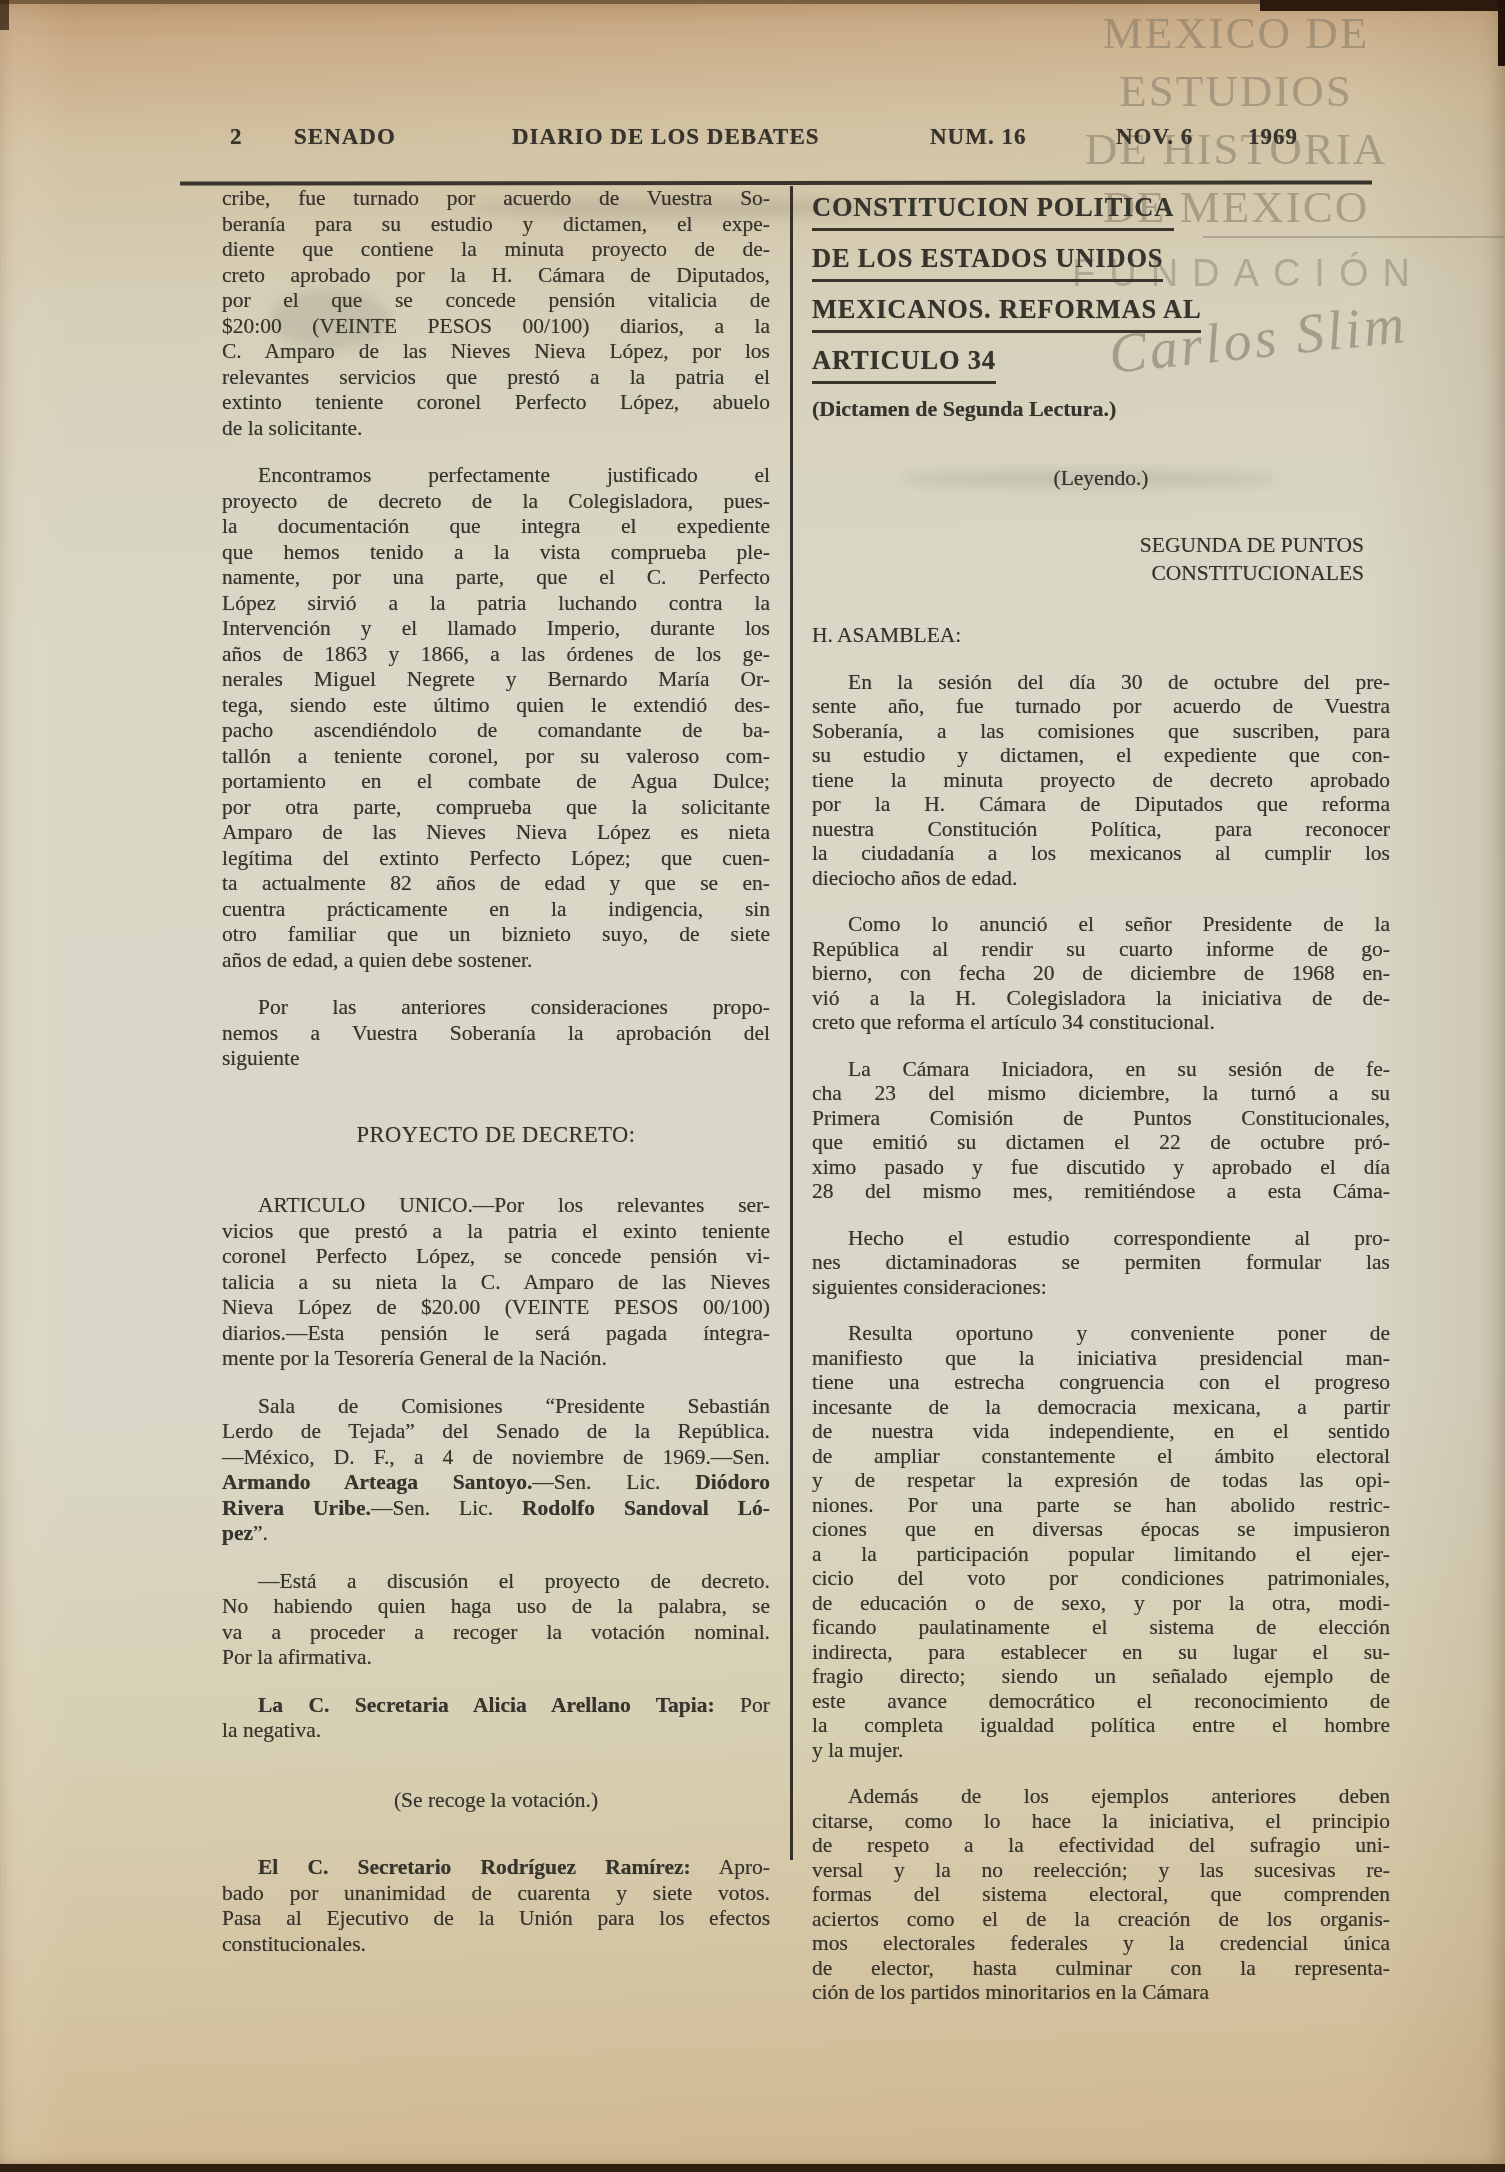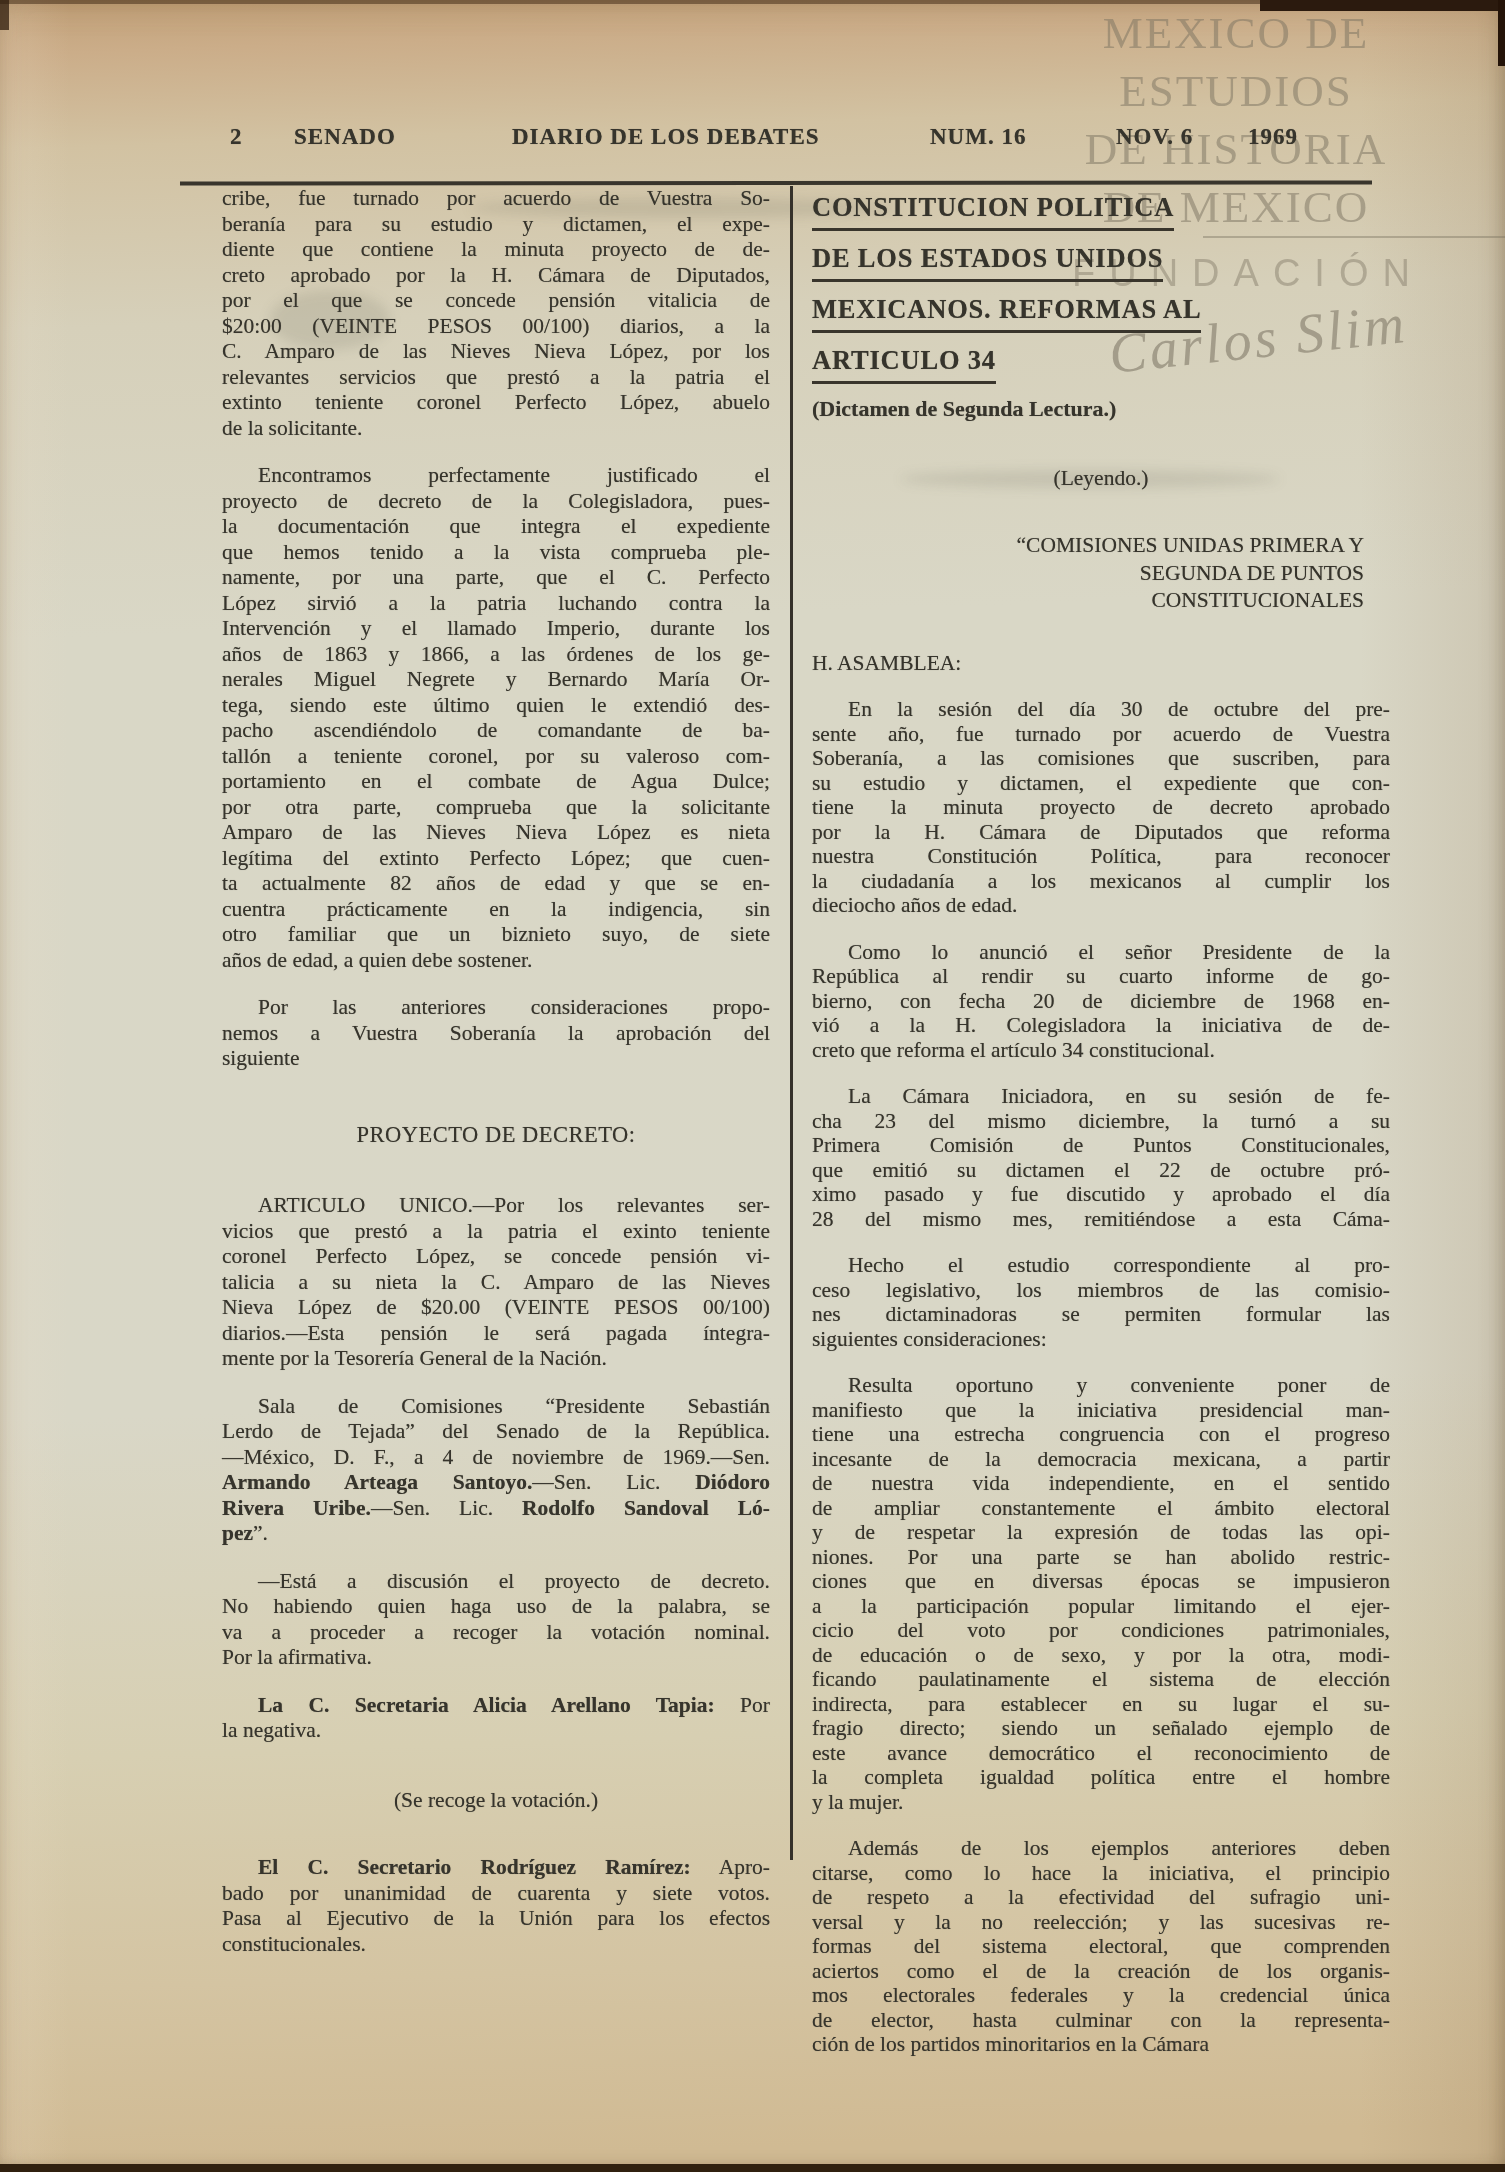--- a/index.html
+++ b/index.html
@@ -198,21 +198,20 @@
         <div class="line"><span class="hl">MEXICANOS. REFORMAS AL</span></div>
         <div class="line last"><span class="hl">ARTICULO 34</span></div>
       </div>
       <div class="block subhead">
         <div class="line last"><span>(Dictamen de Segunda Lectura.)</span></div>
       </div>
       <div class="block center">
         <div class="line last"><span>(Leyendo.)</span></div>
       </div>
       <div class="block right">
-        <div class="line"><span>“COMISIONES UNIDAS PRIMERA Y</span></div>
         <div class="line"><span>SEGUNDA DE PUNTOS</span></div>
         <div class="line last"><span>CONSTITUCIONALES</span></div>
       </div>
       <div class="block plain asamblea">
         <div class="line last"><span>H. ASAMBLEA:</span></div>
       </div>
       <div class="block p indent">
         <div class="line"><span>En la sesión del día 30 de octubre del pre-</span></div>
         <div class="line"><span>sente año, fue turnado por acuerdo de Vuestra</span></div>
         <div class="line"><span>Soberanía, a las comisiones que suscriben, para</span></div>
@@ -233,21 +232,20 @@
       <div class="block p indent">
         <div class="line"><span>La Cámara Iniciadora, en su sesión de fe-</span></div>
         <div class="line"><span>cha 23 del mismo diciembre, la turnó a su</span></div>
         <div class="line"><span>Primera Comisión de Puntos Constitucionales,</span></div>
         <div class="line"><span>que emitió su dictamen el 22 de octubre pró-</span></div>
         <div class="line"><span>ximo pasado y fue discutido y aprobado el día</span></div>
         <div class="line"><span>28 del mismo mes, remitiéndose a esta Cáma-</span></div>
       </div>
       <div class="block p indent">
         <div class="line"><span>Hecho el estudio correspondiente al pro-</span></div>
-        <div class="line"><span>ceso legislativo, los miembros de las comisio-</span></div>
         <div class="line"><span>nes dictaminadoras se permiten formular las</span></div>
         <div class="line last"><span>siguientes consideraciones:</span></div>
       </div>
       <div class="block p indent">
         <div class="line"><span>Resulta oportuno y conveniente poner de</span></div>
         <div class="line"><span>manifiesto que la iniciativa presidencial man-</span></div>
         <div class="line"><span>tiene una estrecha congruencia con el progreso</span></div>
         <div class="line"><span>incesante de la democracia mexicana, a partir</span></div>
         <div class="line"><span>de nuestra vida independiente, en el sentido</span></div>
         <div class="line"><span>de ampliar constantemente el ámbito electoral</span></div>

